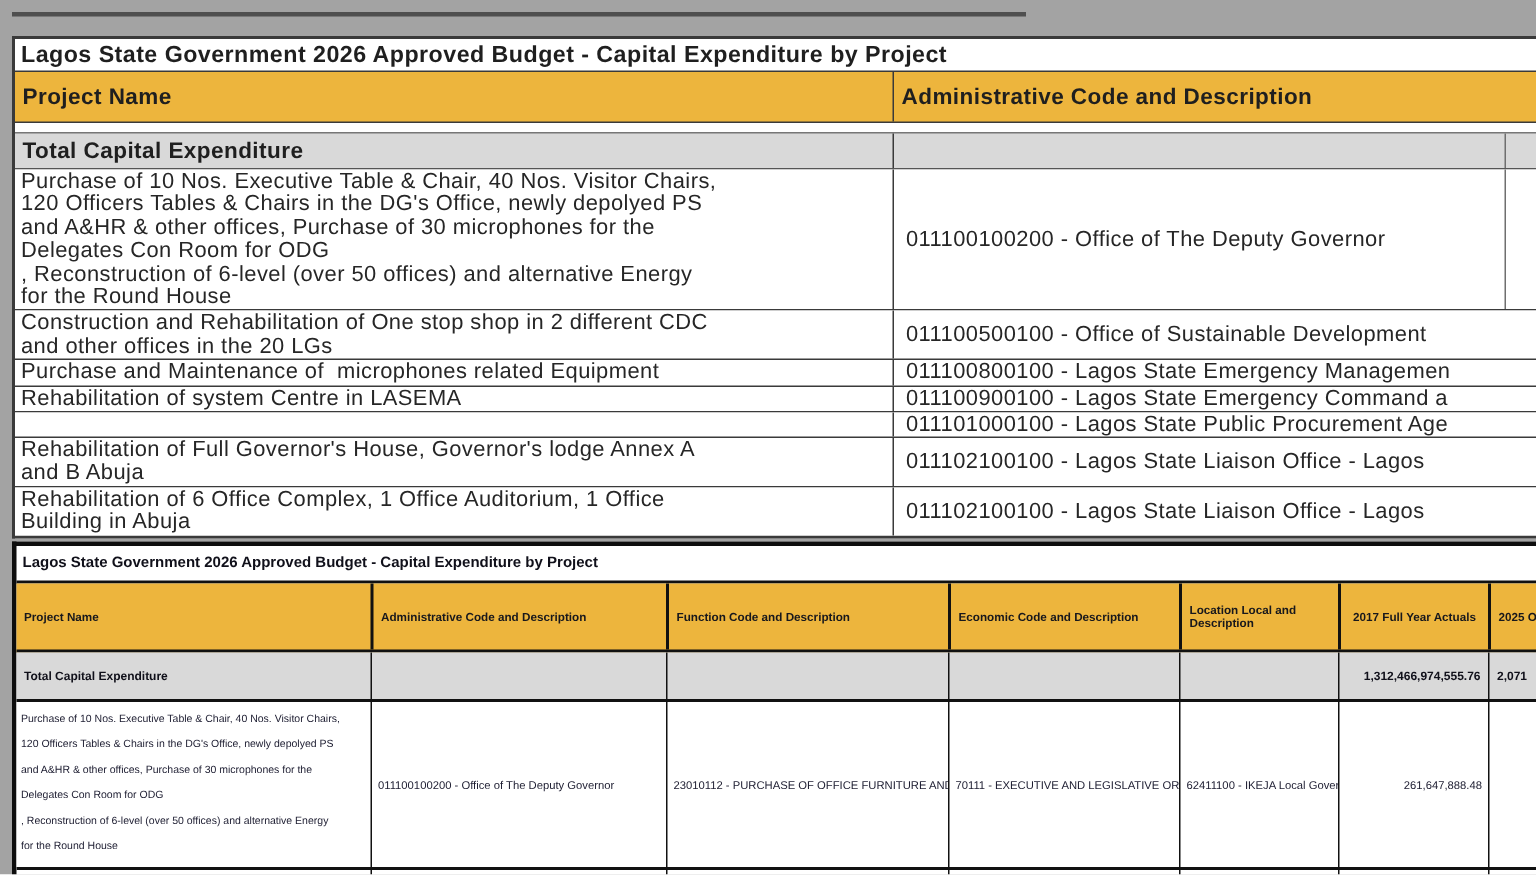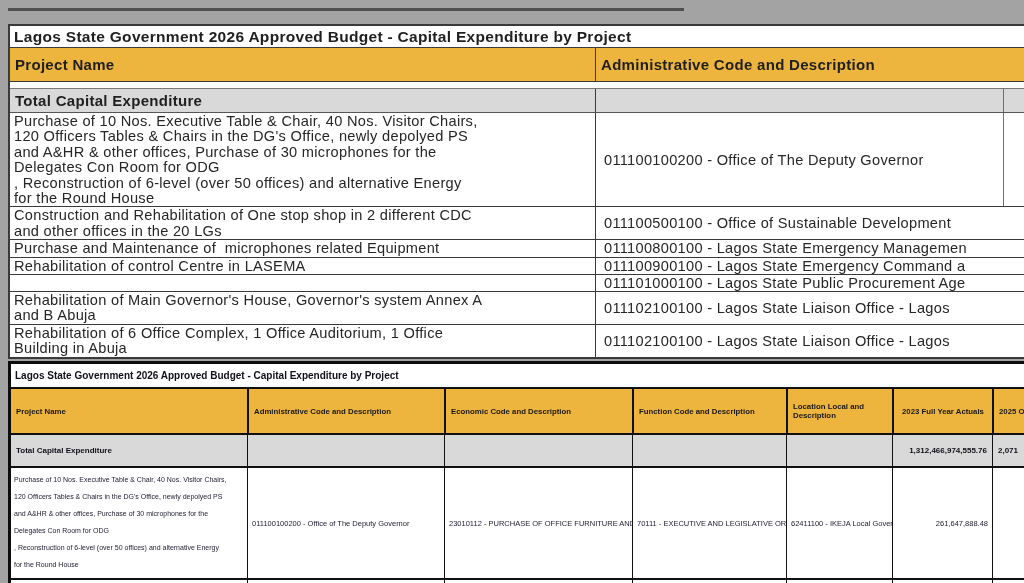--- a/index.html
+++ b/index.html
@@ -94,51 +94,51 @@
 and other offices in the 20 LGs</div>
       <div class="adm bl span">011100500100 - Office of Sustainable Development</div>
     </div>
 
     <div class="s1-row s1-data">
       <div class="proj">Purchase and Maintenance of  microphones related Equipment</div>
       <div class="adm bl span">011100800100 - Lagos State Emergency Managemen</div>
     </div>
 
     <div class="s1-row s1-data">
-      <div class="proj">Rehabilitation of control Centre in LASEMA</div>
+      <div class="proj">Rehabilitation of system Centre in LASEMA</div>
       <div class="adm bl span">011100900100 - Lagos State Emergency Command a</div>
     </div>
 
     <div class="s1-row s1-data">
       <div class="adm bl span">011101000100 - Lagos State Public Procurement Age</div>
     </div>
 
     <div class="s1-row s1-data">
-      <div class="proj">Rehabilitation of Main Governor's House, Governor's system Annex A
+      <div class="proj">Rehabilitation of Full Governor's House, Governor's lodge Annex A
 and B Abuja</div>
       <div class="adm bl span">011102100100 - Lagos State Liaison Office - Lagos</div>
     </div>
 
     <div class="s1-row s1-data">
       <div class="proj">Rehabilitation of 6 Office Complex, 1 Office Auditorium, 1 Office
 Building in Abuja</div>
       <div class="adm bl span">011102100100 - Lagos State Liaison Office - Lagos</div>
     </div>
   </div>
 
   <div class="sheet2">
     <div class="s2-title">Lagos State Government 2026 Approved Budget - Capital Expenditure by Project</div>
 
     <div class="s2-row s2-head">
       <div class="hcell">Project Name</div>
       <div class="hcell">Administrative Code and Description</div>
+      <div class="hcell">Function Code and Description</div>
       <div class="hcell">Economic Code and Description</div>
-      <div class="hcell">Function Code and Description</div>
       <div class="hcell">Location Local and Description</div>
-      <div class="hcell center">2023 Full Year Actuals</div>
+      <div class="hcell center">2017 Full Year Actuals</div>
       <div class="hcell">2025 O</div>
     </div>
 
     <div class="s2-row s2-total">
       <div class="tcell">Total Capital Expenditure</div>
       <div class="tcell"></div>
       <div class="tcell"></div>
       <div class="tcell"></div>
       <div class="tcell"></div>
       <div class="tcell num">1,312,466,974,555.76</div>

